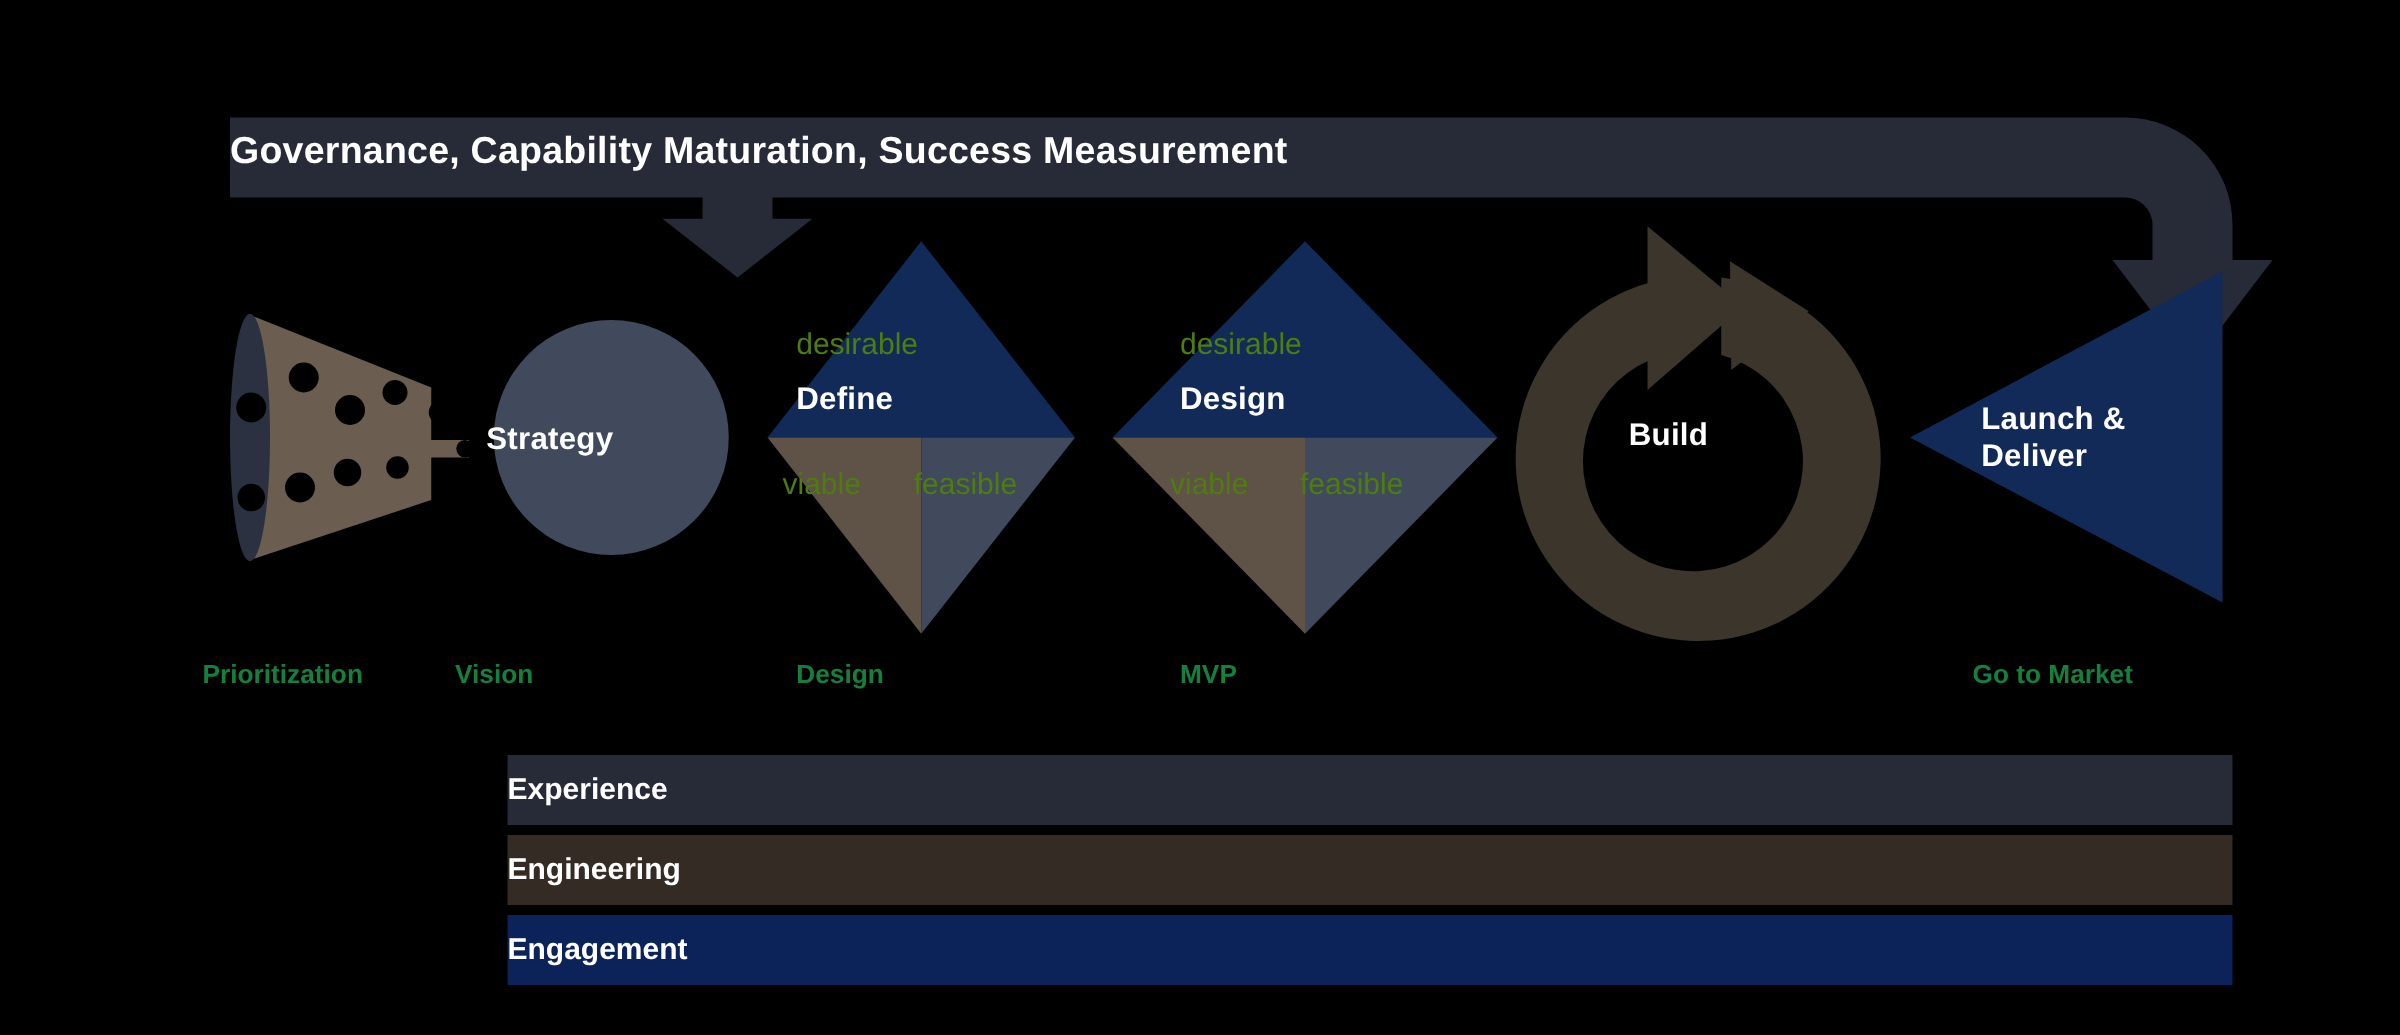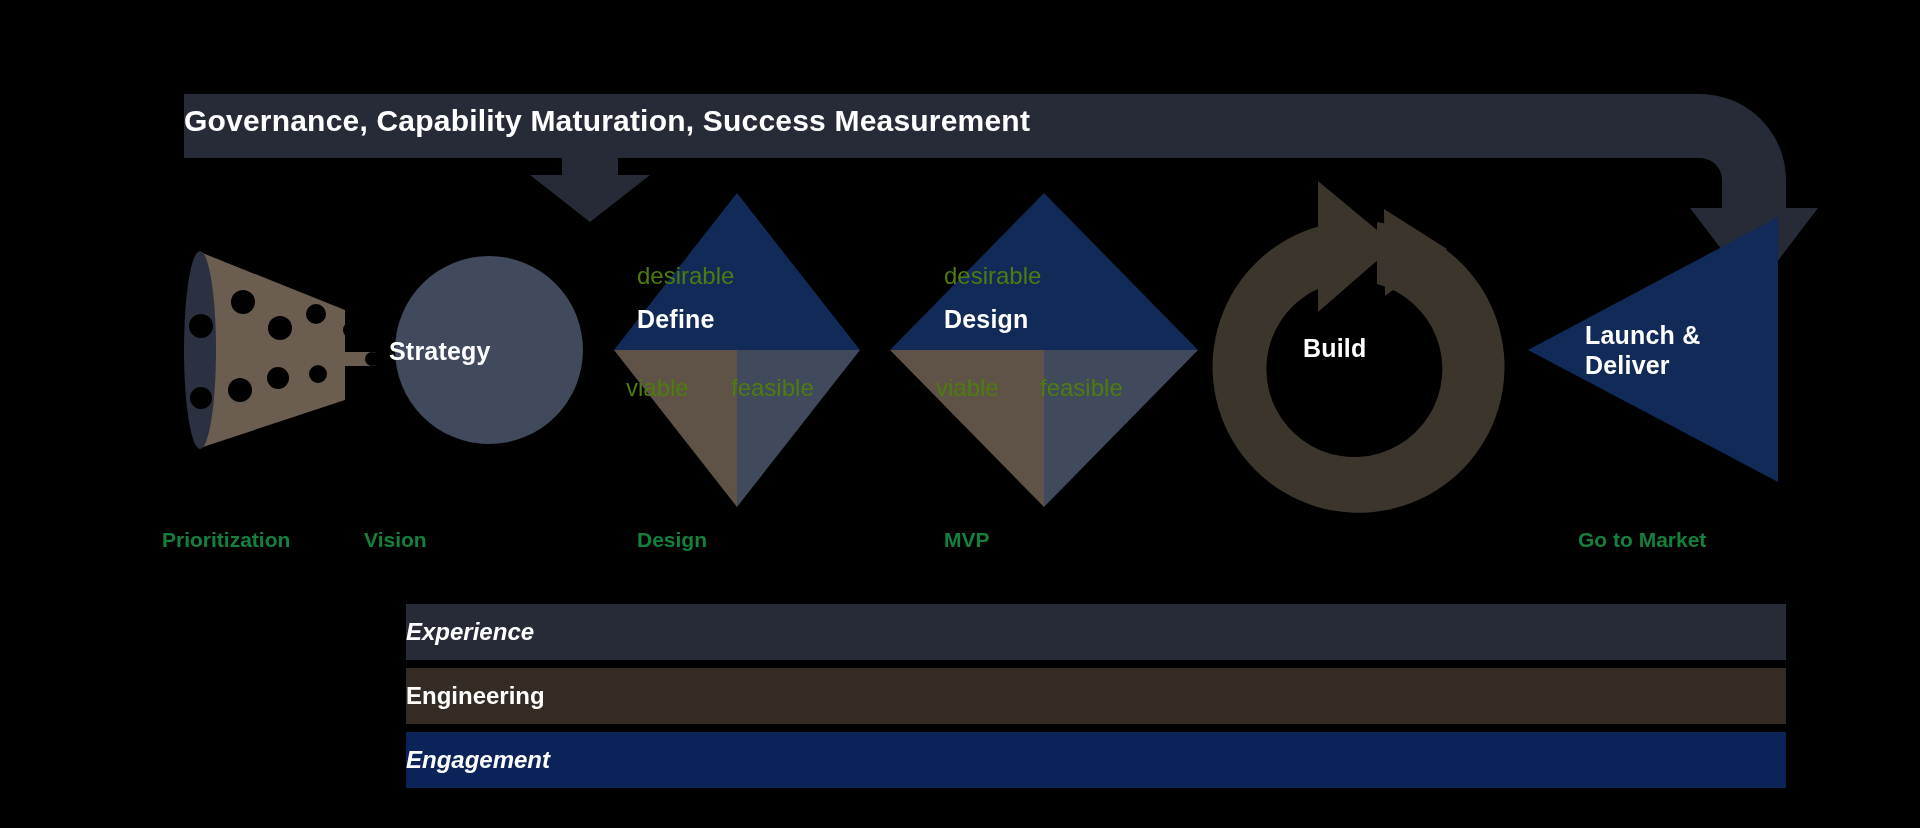--- a/index.html
+++ b/index.html
@@ -174,17 +174,17 @@
 
   <div class="lbl shape-title" style="left:1585px; top:320px; width:190px; line-height:30px;">Launch &amp;
 Deliver</div>
 
   <div class="lbl stage-label" style="left:162px; top:527px; width:360px;">Prioritization</div>
   <div class="lbl stage-label" style="left:364px; top:527px; width:250px;">Vision</div>
   <div class="lbl stage-label" style="left:637px; top:527px; width:200px;">Design</div>
   <div class="lbl stage-label" style="left:944px; top:527px; width:200px;">MVP</div>
   <div class="lbl stage-label" style="left:1578px; top:527px; width:200px;">Go to Market</div>
 
-  <div class="lbl track-label" style="left:406px; top:618px; width:1380px;font-style:italic;">Experience</div>
+  <div class="lbl track-label" style="left:406px; top:618px; width:1380px;">Experience</div>
   <div class="lbl track-label" style="left:406px; top:682px; width:1596px;">Engineering</div>
-  <div class="lbl track-label" style="left:406px; top:746px; width:1380px;font-style:italic;">Engagement</div>
+  <div class="lbl track-label" style="left:406px; top:746px; width:1380px;">Engagement</div>
 
 </div>
 
 </body></html>

